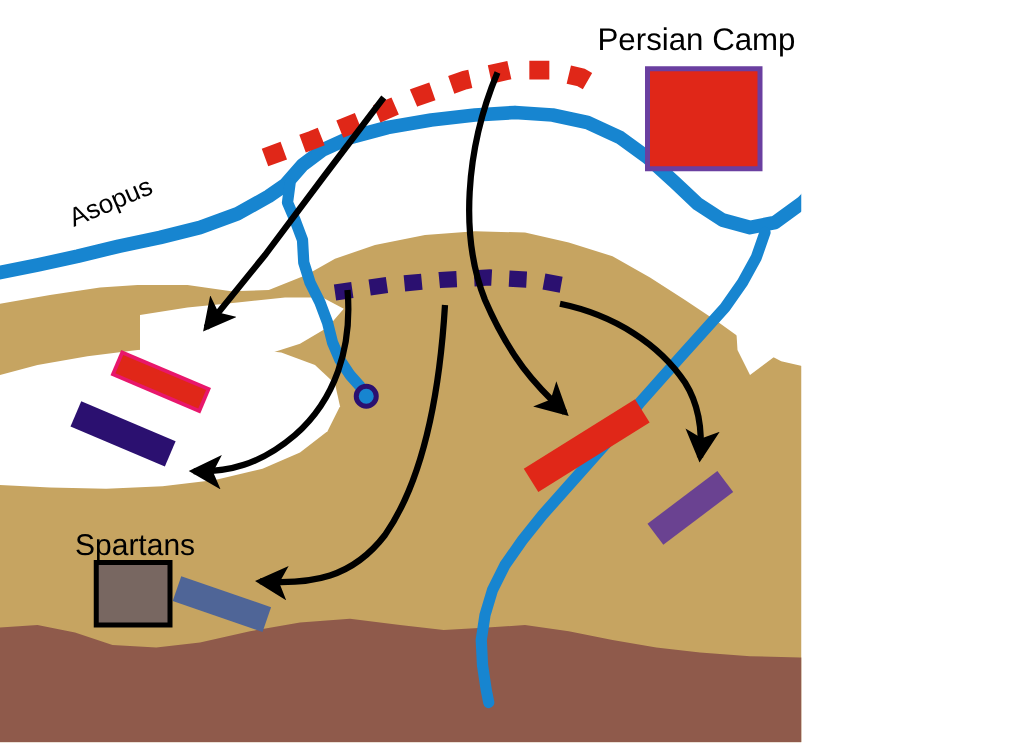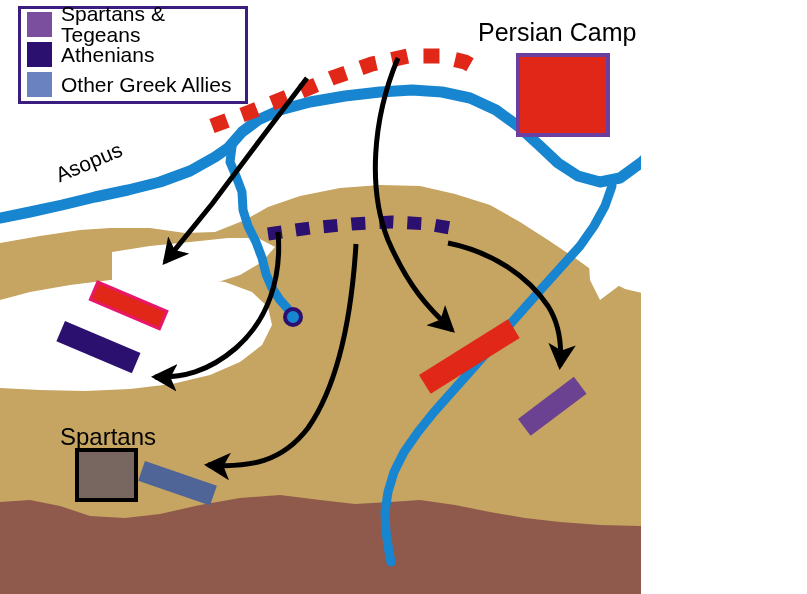--- a/index.html
+++ b/index.html
@@ -191,32 +191,14 @@
     </g>
 
   </svg>
 
   <div class="map-label" id="persian-camp-label">Persian Camp</div>
 
   <div class="map-label" id="plataea-label">Spartans</div>
 
   <div class="map-label" id="asopus-label">Asopus</div>
 
-  <div id="legend">
-
-    <div class="legend-row">
-      <span class="legend-swatch" style="background:#7B4E9E;"></span>
-      <span class="legend-text">Spartans &amp; Tegeans</span>
-    </div>
-
-    <div class="legend-row">
-      <span class="legend-swatch" style="background:#2B1070;"></span>
-      <span class="legend-text">Athenians</span>
-    </div>
-
-    <div class="legend-row">
-      <span class="legend-swatch" style="background:#6A83C0;"></span>
-      <span class="legend-text">Other Greek Allies</span>
-    </div>
-
-  </div>
 
 </div>
 
 </body></html>

